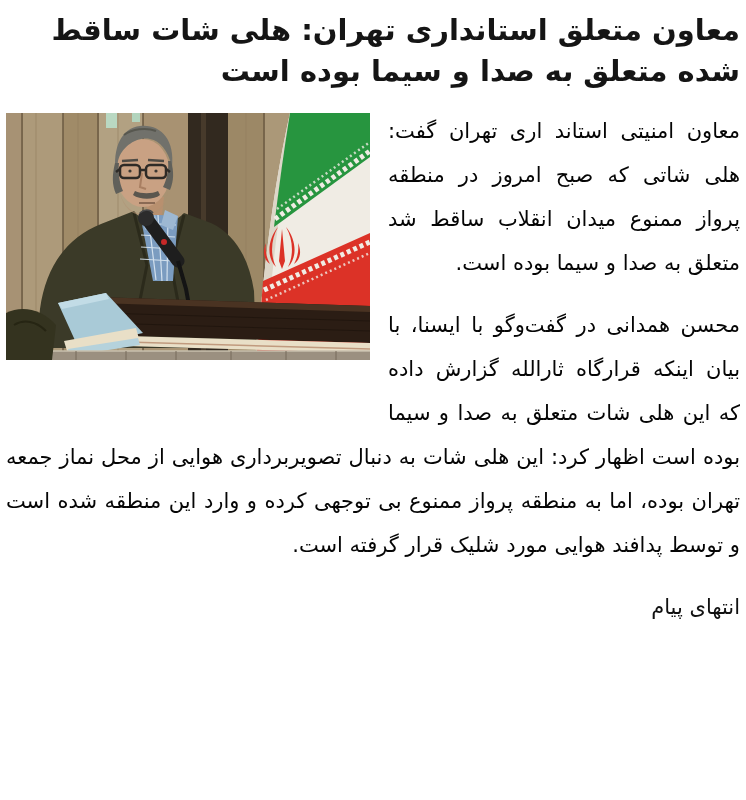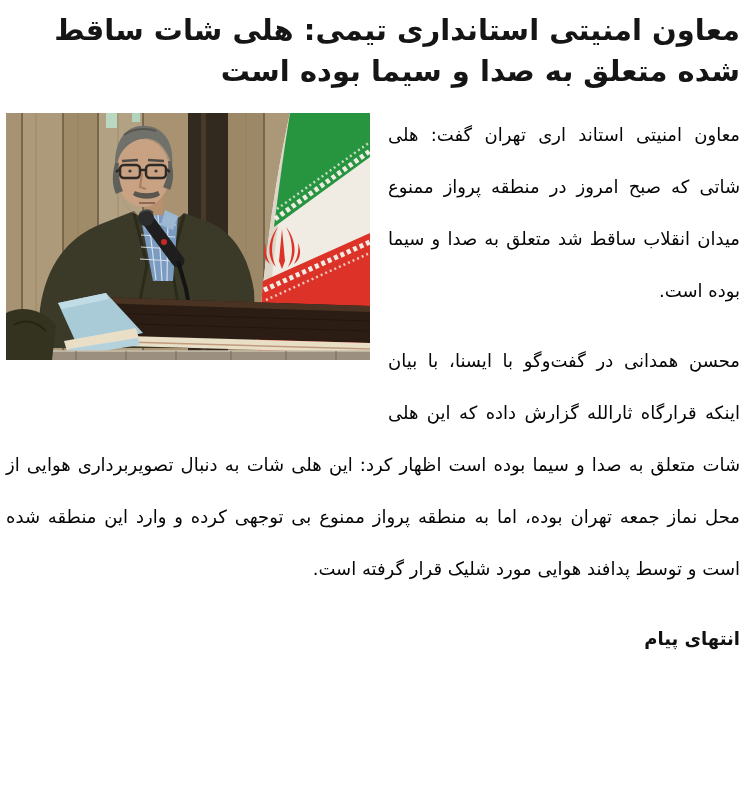--- a/index.html
+++ b/index.html
@@ -22,50 +22,50 @@
   }
   .headline {
     font-size: 29px;
     line-height: 41px;
     font-weight: bold;
     color: #151515;
     text-align: right;
     margin: 4px 0 17px 0;
   }
   .article-body {
-    font-size: 18px;
-    line-height: 52px;
+    font-size: 21px;
+    line-height: 44px;
     color: #050505;
   }
   .article-body p {
     margin: 0 0 18px 0;
     text-align: justify;
   }
   figure.photo {
     float: left;
     width: 364px;
     height: 247px;
     margin: 4px 18px 46px 0;
     padding: 0;
     overflow: hidden;
   }
   figure.photo svg { display: block; }
   .footer-line {
-    font-weight: bold;
+    font-weight: normal;
     text-align: right;
     margin-top: 16px !important;
     color: #111;
   }
 </style>
 </head>
 <body>
 
 <div class="page">
 
-  <h1 class="headline">معاون امنیتی استانداری تیمی: هلی شات ساقط شده متعلق به صدا و سیما بوده است</h1>
+  <h1 class="headline">معاون متعلق استانداری تهران: هلی شات ساقط شده متعلق به صدا و سیما بوده است</h1>
 
   <div class="article-body">
 
     <figure class="photo" aria-label="معاون امنیتی استانداری تهران پشت تریبون در کنار پرچم ایران">
       <svg width="364" height="247" viewBox="0 0 364 247" xmlns="http://www.w3.org/2000/svg">
 
         <g>
           <rect x="0" y="0" width="364" height="247" fill="#a18d6c"></rect>
           <rect x="0" y="0" width="16" height="247" fill="#a79274"></rect>
           <rect x="17" y="0" width="40" height="247" fill="#ad9a7a"></rect>

